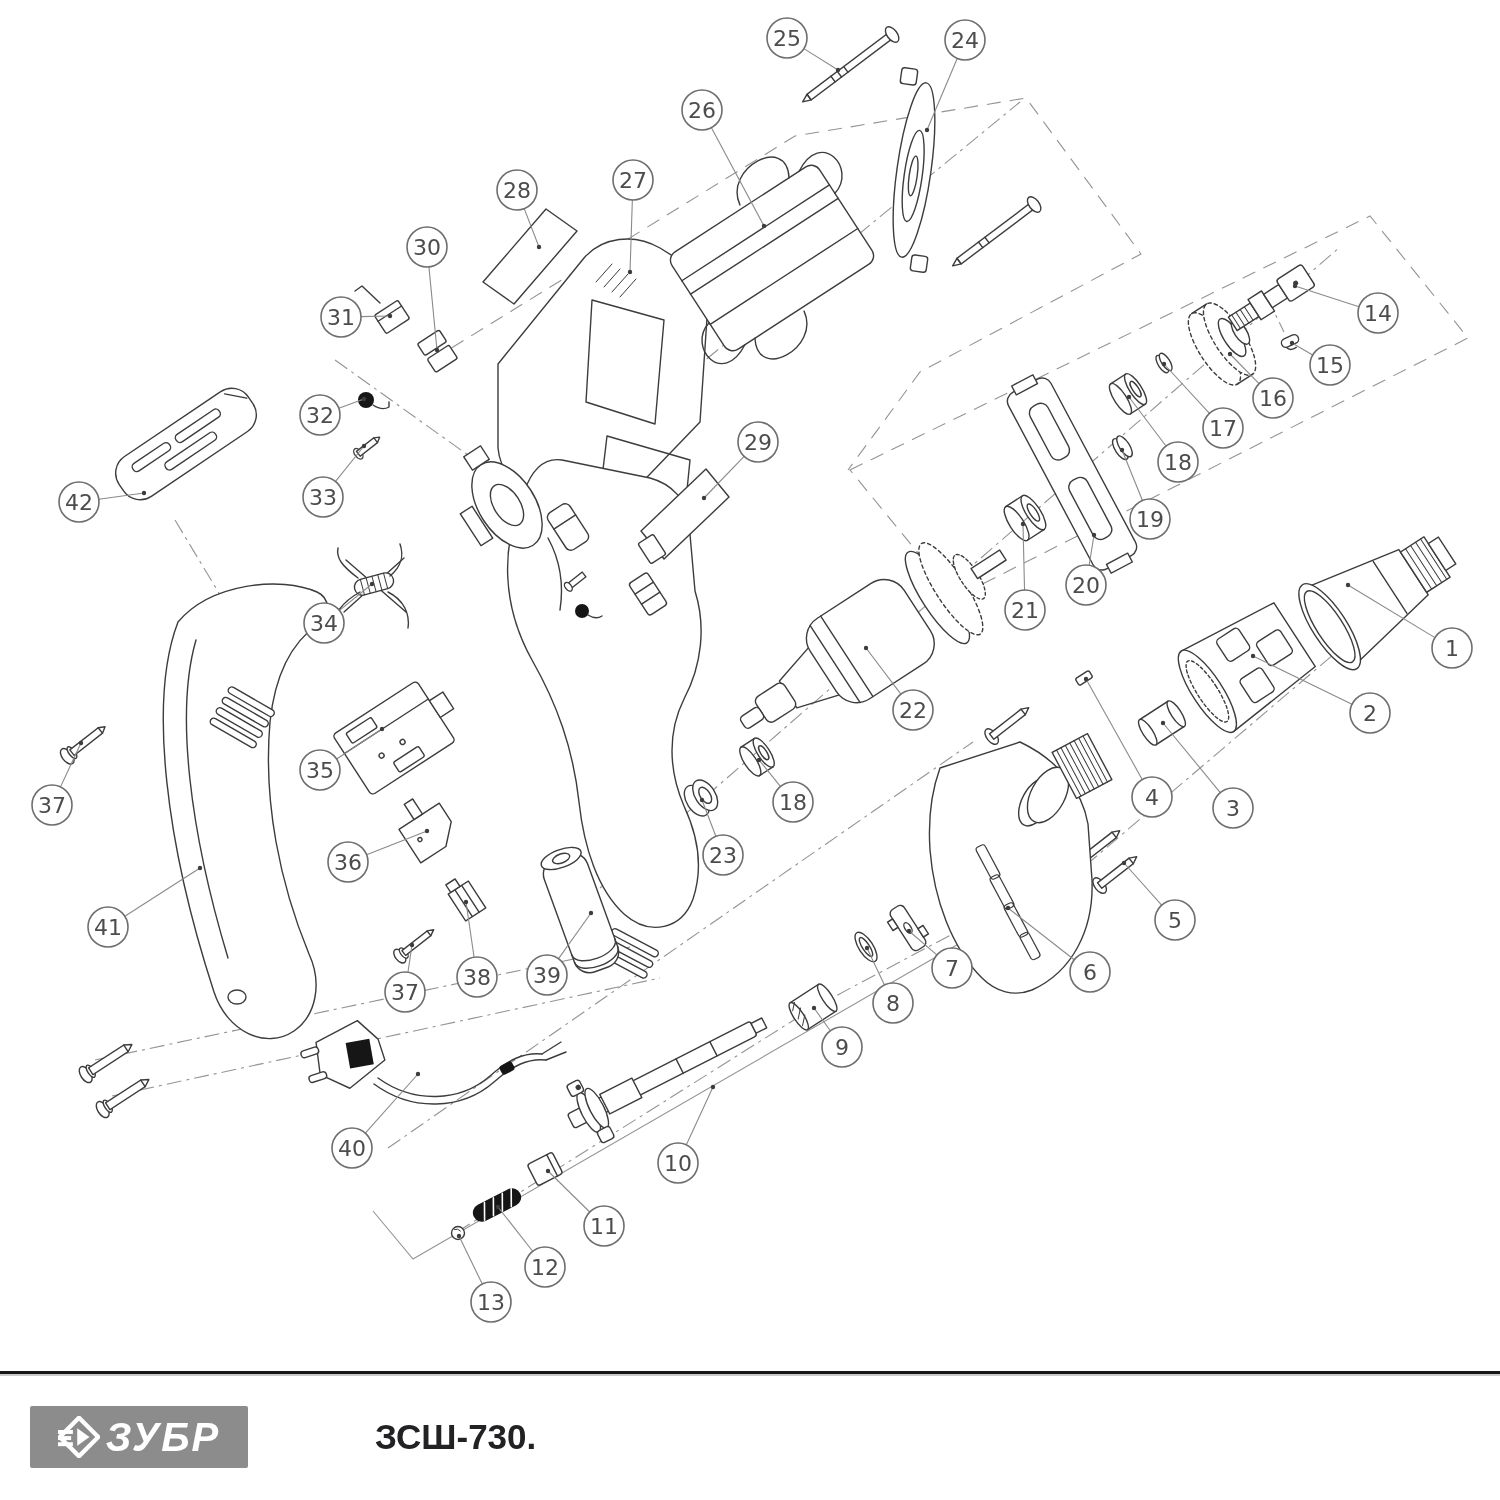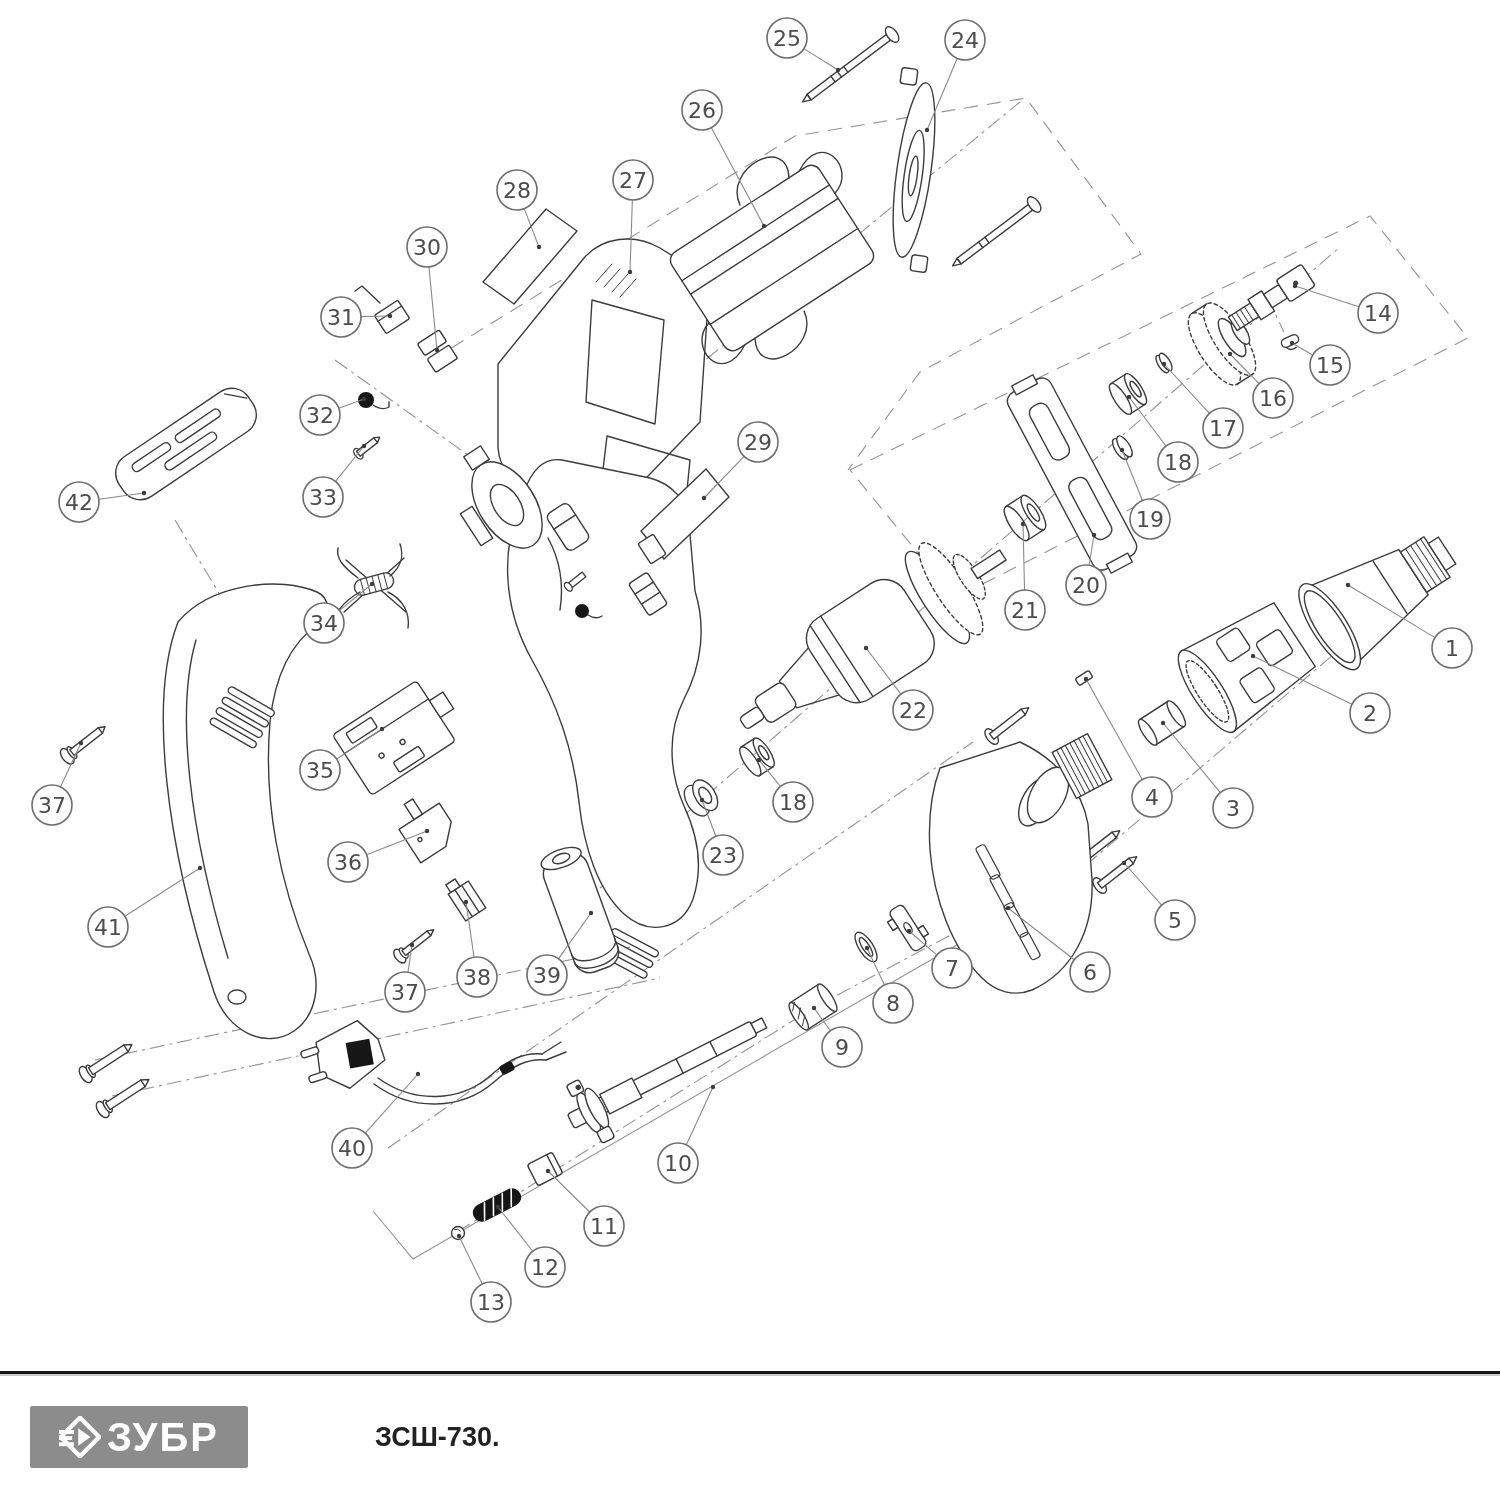--- a/index.html
+++ b/index.html
@@ -5,24 +5,24 @@
   html,body{margin:0;padding:0;background:#ffffff;}
   #page{position:relative;width:1500px;height:1500px;background:#fff;overflow:hidden;
         font-family:"Liberation Sans", sans-serif;}
   #diagram{position:absolute;left:0;top:0;width:1500px;height:1500px;}
   
   #separator{position:absolute;left:0;top:1371px;width:1500px;height:3px;background:#161616;
              border-bottom:2px solid #c9c9c9;}
   #footer{position:absolute;left:0;top:1376px;width:1500px;height:124px;background:#fff;}
   #logo{position:absolute;left:30px;top:30px;width:218px;height:62px;border-radius:2px;
         display:flex;align-items:center;justify-content:center;gap:6px;}
-  #logo .brand{color:#fff;font-weight:700;font-size:40px;letter-spacing:2px;
+  #logo .brand{color:#fff;font-weight:700;font-style:italic;font-size:40px;letter-spacing:2px;
                transform:scaleY(1.02);line-height:1;}
   #title{position:absolute;left:375px;top:30px;height:62px;display:flex;align-items:center;
-         font-size:27px;white-space:nowrap;}
+         font-size:35px;white-space:nowrap;}
   #title .model{font-weight:700;color:#222224;margin-right:12px;}
   #title .subtitle{font-weight:400;color:#4b4b4d;}
   svg text.callout-num{font-family:"DejaVu Sans", sans-serif;}
 </style>
 </head>
 <body>
 
 <div id="page">
 
 <svg id="diagram" viewBox="0 0 1500 1500">

